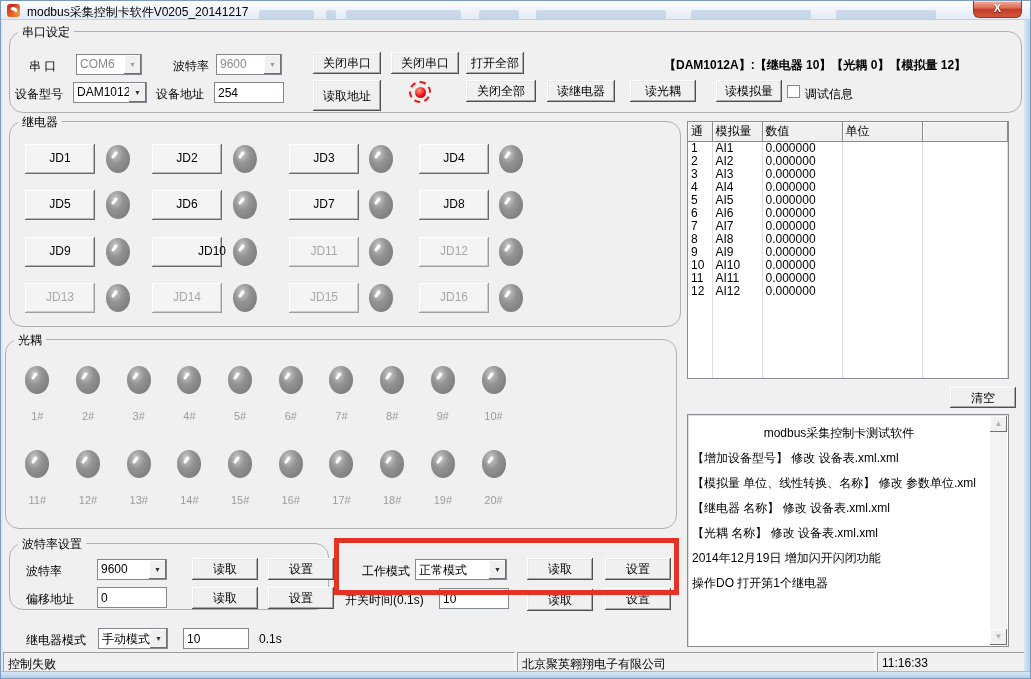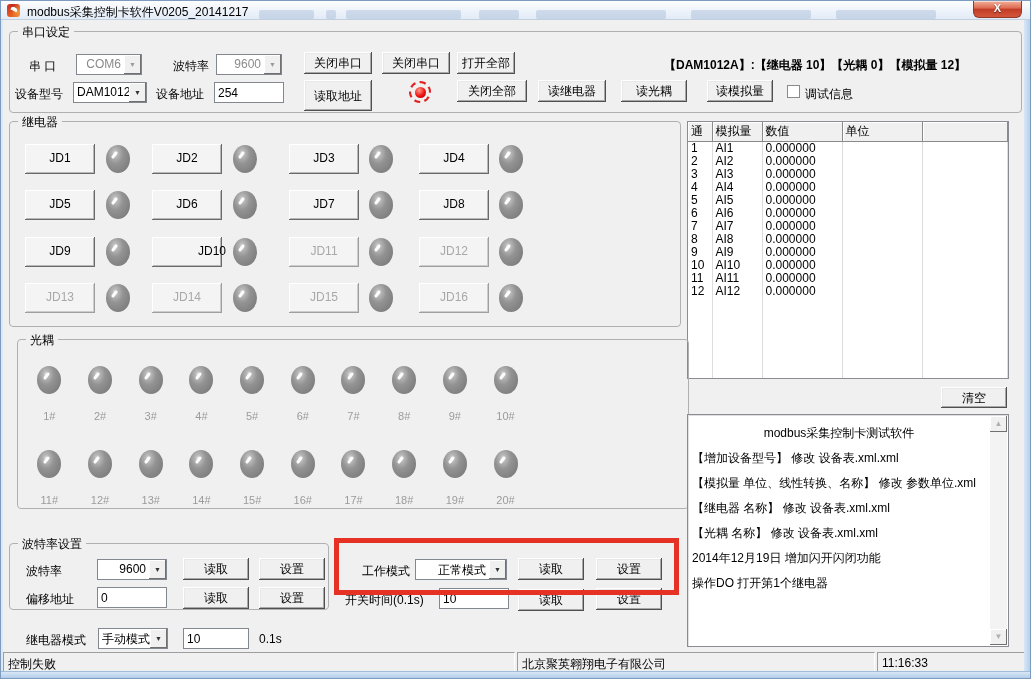--- a/index.html
+++ b/index.html
@@ -23,29 +23,29 @@
     text-shadow:0 1px 1px rgba(0,0,0,.5); box-shadow:inset 0 1px 0 rgba(255,255,255,.55); cursor:pointer; z-index:41; }
 
   
   .frame-bottom { position:absolute; left:0; bottom:0; width:100%; height:7px;
     background:linear-gradient(#d9e7f6,#b2cde9); border-top:1px solid #9fbcd9; z-index:39; }
   .frame-right { position:absolute; right:0; top:19px; width:6px; bottom:7px;
     background:linear-gradient(90deg,#d9e7f6,#b7d0ea); z-index:39; }
   .frame-left { position:absolute; left:0; top:19px; width:2px; bottom:7px; background:#dde8f4; z-index:39; }
 
   
-  .group { position:absolute; border:1px solid #b0b0b0; border-radius:4px; }
+  .group { position:absolute; border:1px solid #b0b0b0; border-radius:14px; }
   .legend { position:absolute; top:-8px; left:8px; background:#f0f0f0; padding:0 4px; font-size:12px; }
 
   
   .btn { position:absolute; background:#f0f0f0; border:none; font-size:12px; text-align:center;
     box-shadow:inset -1px -1px 0 0 #505050, inset 1px 1px 0 0 #ffffff, inset -2px -2px 0 0 #a8a8a8, inset 2px 2px 0 0 #e8e8e8;
-    cursor:pointer; line-height:20px; font-family:inherit; }
+    cursor:pointer; line-height:20px; font-family:inherit;margin-left:9px; }
   .combo { position:absolute; height:21px; background:#fff; border:1px solid #828790; display:flex; }
-  .combo .ctext { flex:1; padding:2px 3px 0 3px; font-size:12px; white-space:nowrap; overflow:hidden;text-align:right; }
+  .combo .ctext { flex:1; padding:2px 3px 0 3px; font-size:12px; white-space:nowrap; overflow:hidden; }
   .combo .carrow { width:17px; background:#f0f0f0; display:flex; align-items:center; justify-content:center;
     font-size:7px; color:#333; box-shadow:inset -1px -1px 0 #707070, inset 1px 1px 0 #fff; }
   .combo.disabled .ctext { color:#8a8a8a; }
   .combo.disabled .carrow { color:#9a9a9a; }
   .tinput { position:absolute; height:21px; background:#fff; border:1px solid #828790; font-size:12px;
     padding:2px 3px; font-family:inherit; }
   .label { position:absolute; font-size:12px; white-space:nowrap; }
   .checkbox { position:absolute; width:13px; height:13px; background:#fff; border:1px solid #8b8b8b; }
 
   
@@ -339,21 +339,21 @@
             <td></td>
             <td></td>
             <td></td>
             <td></td>
             <td></td>
           </tr>
         </tbody>
     </table>
   </div>
 
-  <div class="group" style="left:16px;top:338px;width:672px;height:170px">
+  <div class="group" style="left:4px;top:338px;width:672px;height:190px">
     <span class="legend">光耦</span>
     <div class="opto-row" style="top:26px" id="opto-row-1">
         <div class="opto-cell">
           <span class="led-gray"></span>
           <span class="opto-label">1#</span>
         </div>
         <div class="opto-cell">
           <span class="led-gray"></span>
           <span class="opto-label">2#</span>
         </div>

